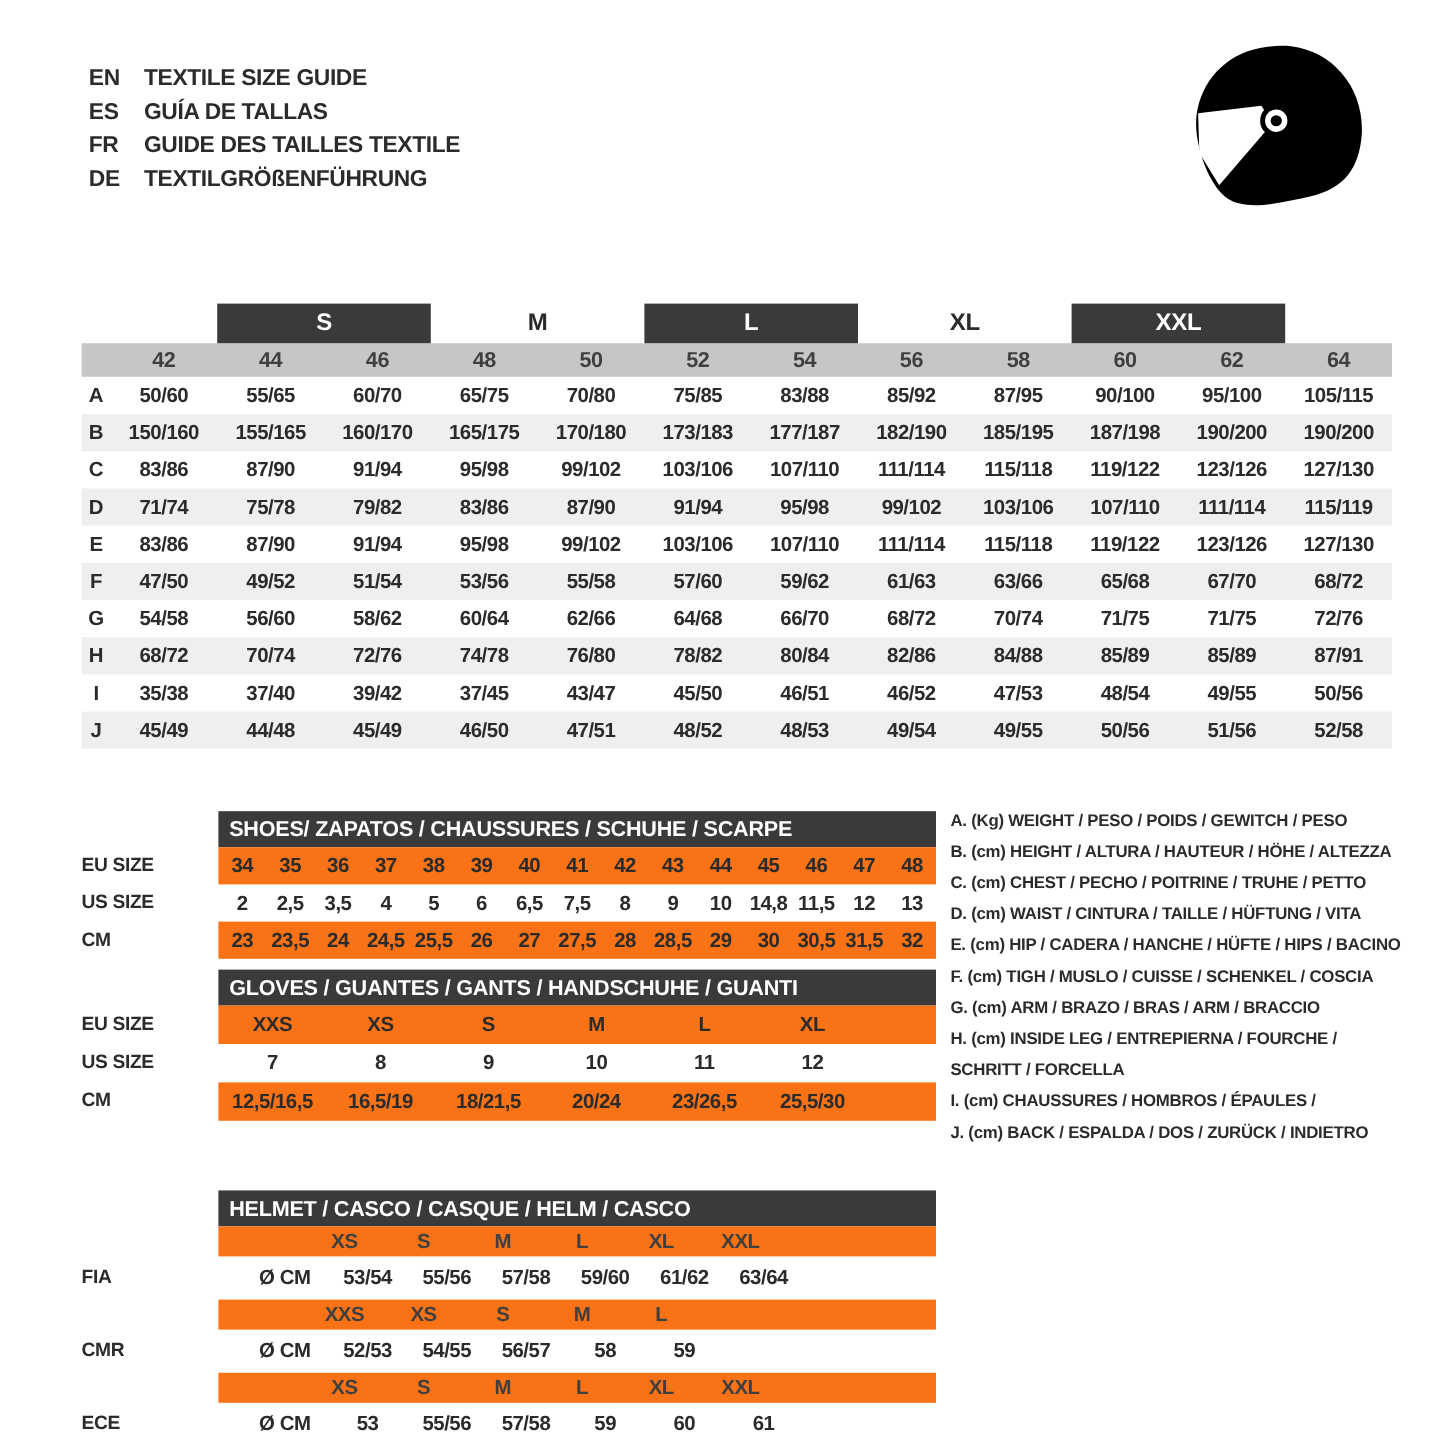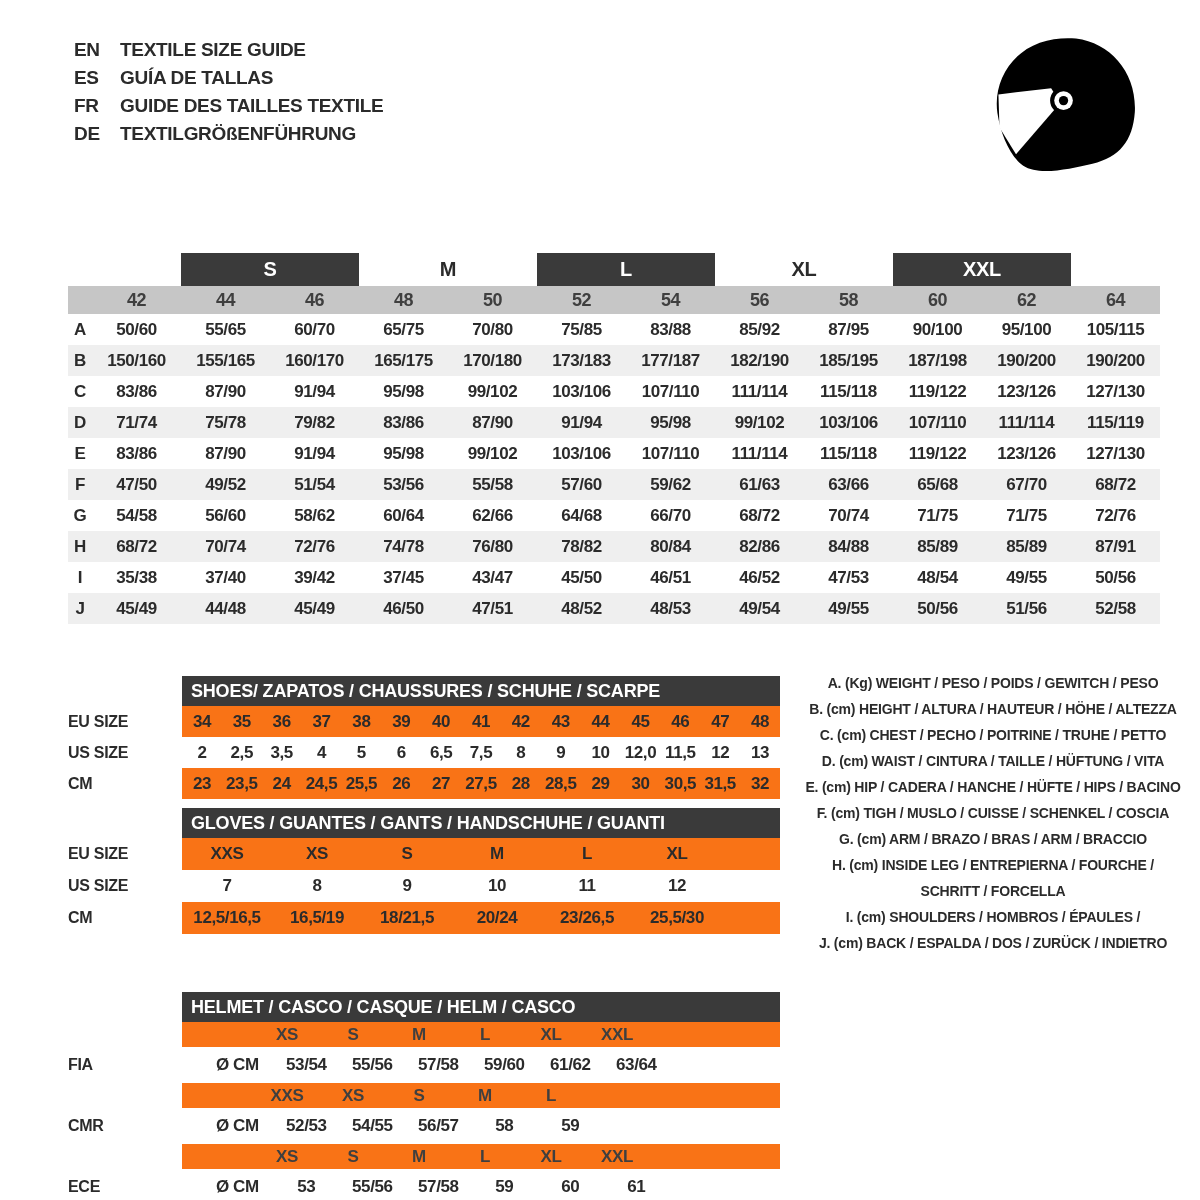--- a/index.html
+++ b/index.html
@@ -4,21 +4,21 @@
 <style>
   * { box-sizing: border-box; margin: 0; padding: 0; }
   html, body { background: #ffffff; }
   .page {
     position: relative; width: 1200px; height: 1200px; background: #fff;
     font-family: "Liberation Sans", "DejaVu Sans", sans-serif;
     font-weight: bold; color: #2b2b2b; overflow: hidden;
   }
 
   
-  .lang-block { position: absolute; left: 74px; top: 36px; }
+  .lang-block { position: absolute; left: 74px; top: 52px; }
   .lang-row { display: flex; height: 28px; align-items: center; }
   .lang-code { width: 46px; font-size: 19px; letter-spacing: -0.3px; }
   .lang-title { font-size: 19px; letter-spacing: -0.3px; }
 
   
   .helmet-icon { position: absolute; left: 985px; top: 28px; width: 155px; height: 170px; }
 
   
   .main-table { position: absolute; left: 68px; top: 253px; width: 1092px; }
   .mt-grid { display: grid; grid-template-columns: 24px repeat(12, 1fr); }
@@ -46,21 +46,21 @@
   .cols-helmet { grid-template-columns: 72px repeat(6, 66px) 1fr; }
   .h30 { height: 30px; } .h31 { height: 31px; } .h32 { height: 32px; }
   .h25 { height: 25px; } .h36 { height: 36px; gap: 23px; }
   #shoes-table { top: 676px; }
   #gloves-table { top: 808px; }
   #helmet-table { top: 992px; }
   .bt-cell.band-size { font-size: 17px; color: #3f3f3f; }
 
   
   .legend { position: absolute; left: 792px; top: 670px; width: 402px; }
-  .legend-line { height: 26px; line-height: 26px; font-size: 14px; white-space: nowrap; letter-spacing: -0.2px; text-align: center; }
+  .legend-line { height: 26px; line-height: 26px; font-size: 14px; white-space: nowrap; letter-spacing: -0.2px; }
 </style>
 </head>
 <body>
 
 <div class="page">
 
   <div class="lang-block">
       <div class="lang-row">
         <div class="lang-code">EN</div>
         <div class="lang-title">TEXTILE SIZE GUIDE</div>
@@ -301,21 +301,21 @@
             <div class="bt-cell">2,5</div>
             <div class="bt-cell">3,5</div>
             <div class="bt-cell">4</div>
             <div class="bt-cell">5</div>
             <div class="bt-cell">6</div>
             <div class="bt-cell">6,5</div>
             <div class="bt-cell">7,5</div>
             <div class="bt-cell">8</div>
             <div class="bt-cell">9</div>
             <div class="bt-cell">10</div>
-            <div class="bt-cell">12,0</div>
+            <div class="bt-cell">14,8</div>
             <div class="bt-cell">11,5</div>
             <div class="bt-cell">12</div>
             <div class="bt-cell">13</div>
           </div>
         </div>
         <div class="bt-row h31 shade">
           <div class="bt-label">CM</div>
           <div class="bt-content cols-shoes">
             <div class="bt-cell">23</div>
             <div class="bt-cell">23,5</div>
@@ -463,17 +463,17 @@
   <div class="legend">
       <div class="legend-line">A. (Kg) WEIGHT / PESO / POIDS / GEWITCH / PESO</div>
       <div class="legend-line">B. (cm) HEIGHT / ALTURA / HAUTEUR / HÖHE / ALTEZZA</div>
       <div class="legend-line">C. (cm) CHEST / PECHO / POITRINE / TRUHE / PETTO</div>
       <div class="legend-line">D. (cm) WAIST / CINTURA / TAILLE / HÜFTUNG / VITA</div>
       <div class="legend-line">E. (cm) HIP / CADERA / HANCHE / HÜFTE / HIPS / BACINO</div>
       <div class="legend-line">F. (cm) TIGH / MUSLO / CUISSE / SCHENKEL / COSCIA</div>
       <div class="legend-line">G. (cm) ARM / BRAZO / BRAS / ARM / BRACCIO</div>
       <div class="legend-line">H. (cm) INSIDE LEG / ENTREPIERNA / FOURCHE /</div>
       <div class="legend-line">SCHRITT / FORCELLA</div>
-      <div class="legend-line">I. (cm) SHOULDERS / HOMBROS / ÉPAULES /</div>
+      <div class="legend-line">I. (cm) CHAUSSURES / HOMBROS / ÉPAULES /</div>
       <div class="legend-line">J. (cm) BACK / ESPALDA / DOS / ZURÜCK / INDIETRO</div>
     </div>
 
 </div>
 
 </body></html>

